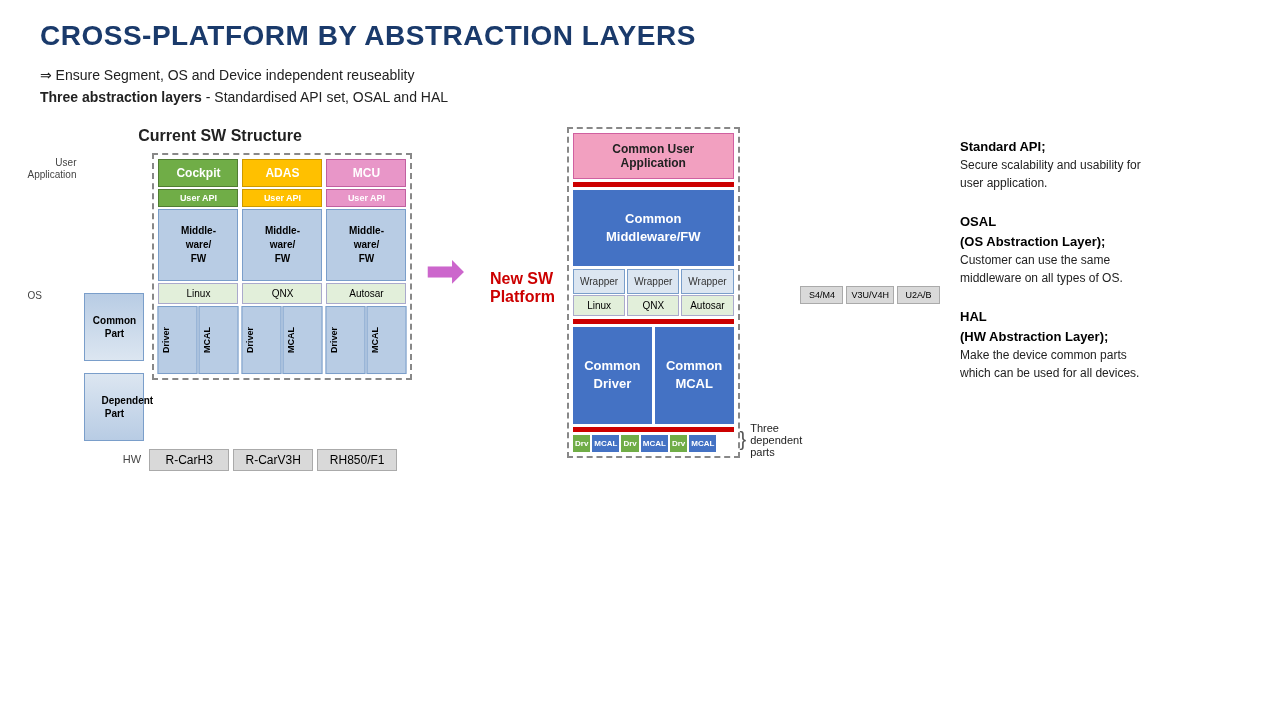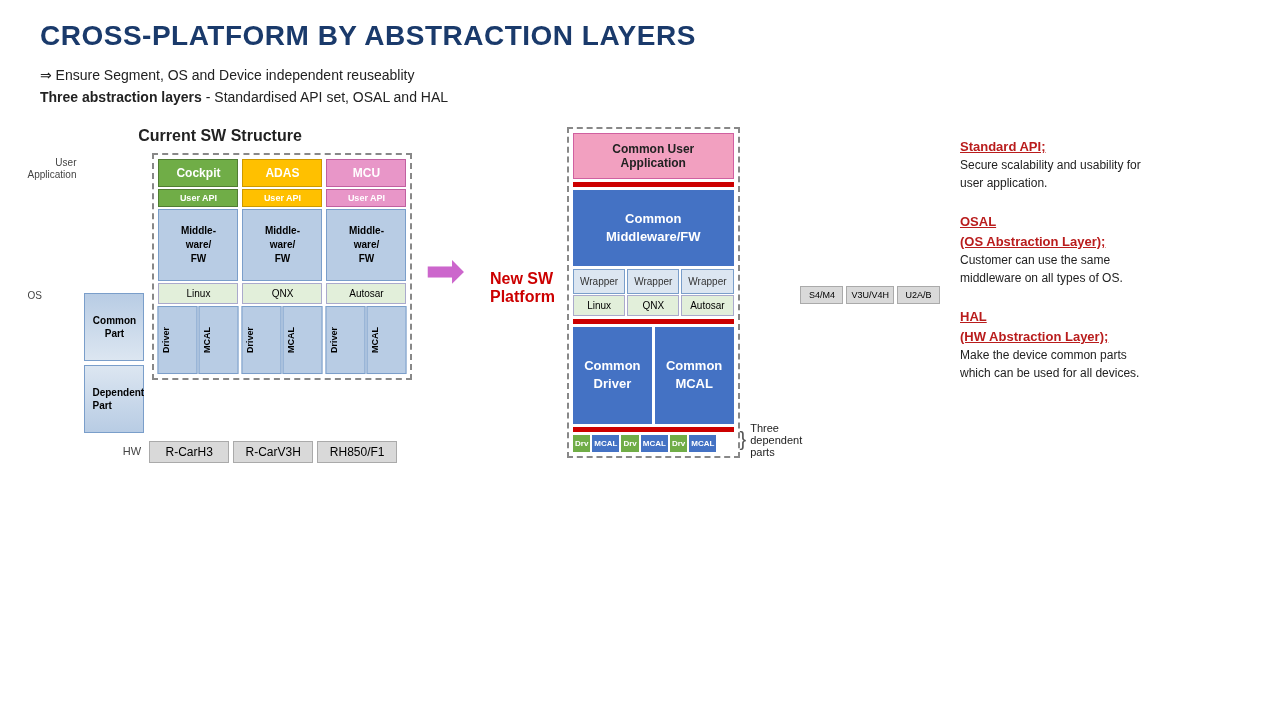--- a/index.html
+++ b/index.html
@@ -53,23 +53,24 @@
       text-align: center;
       padding: 20px 4px;
       line-height: 1.3;
     }
     .dependent-part-box {
       background: linear-gradient(to bottom, #dce6f1, #b8cce4);
       border: 1px solid #7a9eca;
       width: 60px;
       font-size: 10px;
       font-weight: bold;
-      padding: 20px 7px;
+      text-align: center;
+      padding: 20px 16px;
       line-height: 1.3;
-      margin-top: 2px;
+      margin-top: 10px;
     }
     .columns-container {
       display: flex;
       gap: 4px;
       border: 2px dashed #888;
       padding: 4px;
     }
     .sw-column {
       display: flex;
       flex-direction: column;
@@ -355,24 +356,23 @@
     .annotations {
       display: flex;
       flex-direction: column;
       gap: 20px;
       min-width: 280px;
       padding-top: 10px;
       font-size: 12px;
     }
     .annotation-item { line-height: 1.5; }
     .ann-title-red {
-      color: #b91c1c;
+      color: #000000;
       font-weight: bold;
       font-size: 13px;
-      text-decoration: underline;
     }
     .ann-body { color: #222; }
   </style>
 </head>
 <body>
 
 <h1 class="title">CROSS-PLATFORM BY ABSTRACTION LAYERS</h1>
 
 <div class="bullets">
   <div>⇒ Ensure Segment, OS and Device  independent reuseablity</div>

